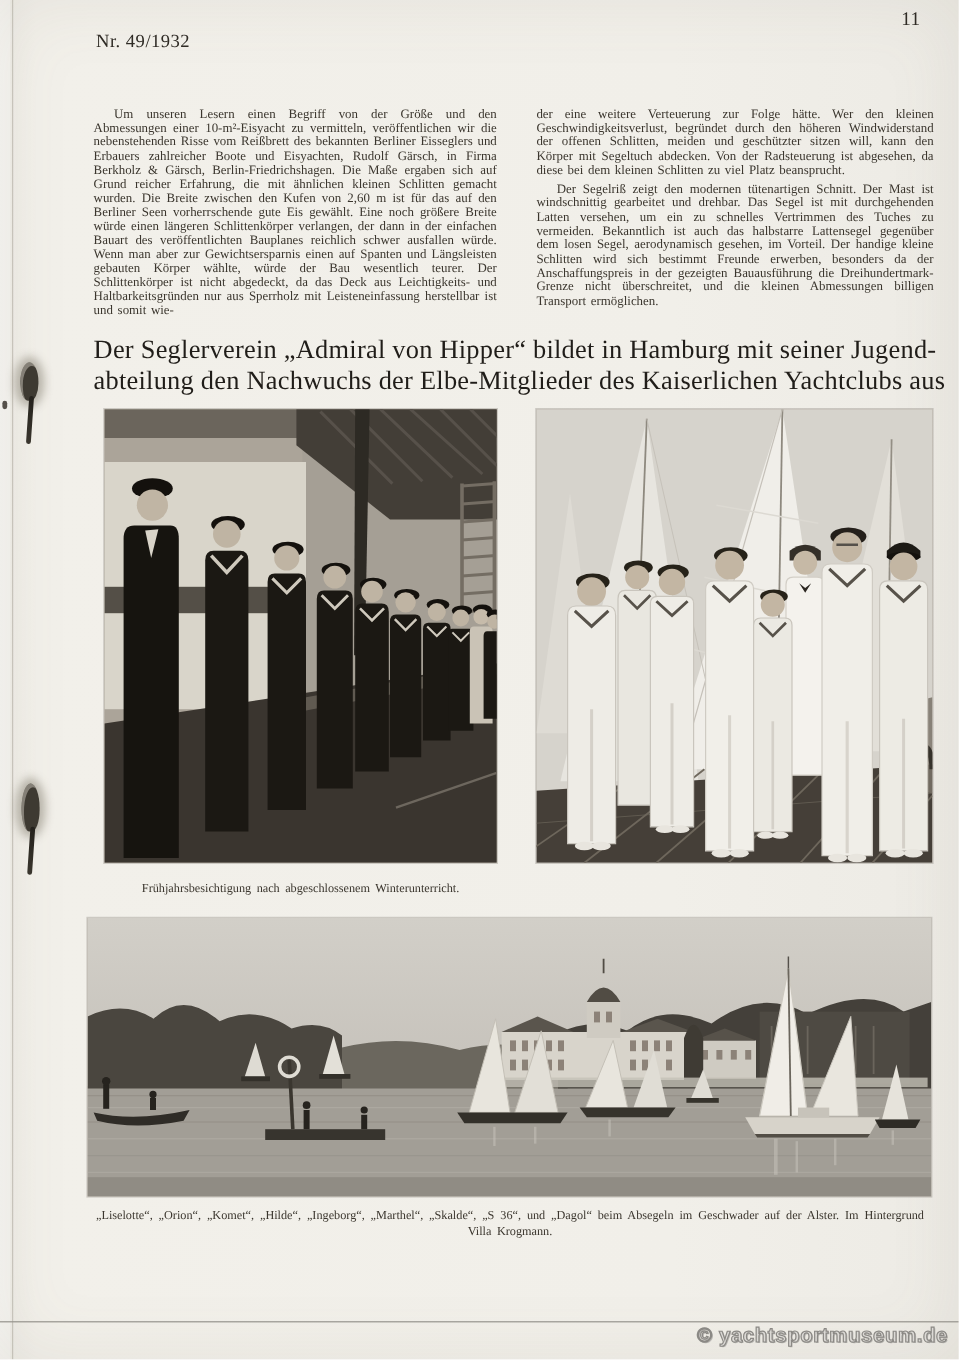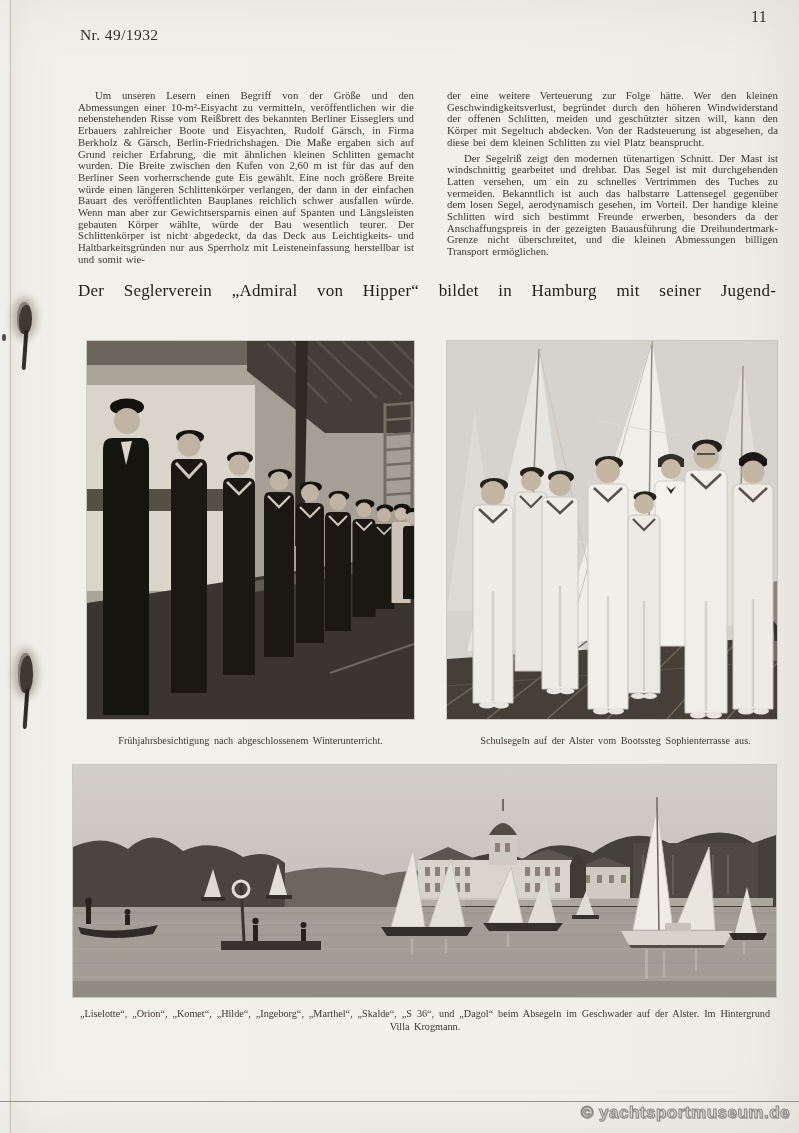--- a/index.html
+++ b/index.html
@@ -19,21 +19,21 @@
     position:absolute;top:58px;width:336px;font-size:10.75px;line-height:11.7px;
     text-align:justify;word-spacing:1.2px;color:#3b362e;margin-top:32px;
   }
   .col p{margin:0;}
   .col p.indent{text-indent:17px;}
   .col p + p{margin-top:4px;}
   .col-left{left:78px;}
   .col-right{left:447px;width:331px;}
   .headline{position:absolute;left:78px;top:278px;width:698px;color:#201d19;}
   .headline .hl-line{
-    font-size:17px;line-height:25.5px;white-space:nowrap;
+    font-size:22px;line-height:25.5px;white-space:nowrap;
     text-align:justify;text-align-last:justify;letter-spacing:0.2px;
   }
   .photo{position:absolute;background:#b6b0a6;box-shadow:0 0 0 1px rgba(90,85,75,0.25);}
   .photo svg{display:block;width:100%;height:100%;}
   .photo-left{left:87px;top:341px;width:327px;height:378px;}
   .photo-right{left:447px;top:341px;width:330px;height:378px;}
   .photo-bottom{left:73px;top:765px;width:703px;height:232px;}
   .caption{
     position:absolute;font-size:10.2px;line-height:12.5px;color:#3b362e;
     text-align:center;word-spacing:2px;
@@ -84,20 +84,21 @@
   <div class="col col-left">
     <p class="indent">Um unseren Lesern einen Begriff von der Größe und den Abmessungen einer 10-m²-Eisyacht zu vermitteln, veröffentlichen wir die nebenstehenden Risse vom Reißbrett des bekannten Berliner Eisseglers und Erbauers zahlreicher Boote und Eisyachten, Rudolf Gärsch, in Firma Berkholz &amp; Gärsch, Berlin-Friedrichshagen. Die Maße ergaben sich auf Grund reicher Erfahrung, die mit ähnlichen kleinen Schlitten gemacht wurden. Die Breite zwischen den Kufen von 2,60 m ist für das auf den Berliner Seen vorherrschende gute Eis gewählt. Eine noch größere Breite würde einen längeren Schlittenkörper verlangen, der dann in der einfachen Bauart des veröffentlichten Bauplanes reichlich schwer ausfallen würde. Wenn man aber zur Gewichtsersparnis einen auf Spanten und Längsleisten gebauten Körper wählte, würde der Bau wesentlich teurer. Der Schlittenkörper ist nicht abgedeckt, da das Deck aus Leichtigkeits- und Haltbarkeitsgründen nur aus Sperrholz mit Leisteneinfassung herstellbar ist und somit wie-</p>
   </div>
   <div class="col col-right">
     <p>der eine weitere Verteuerung zur Folge hätte. Wer den kleinen Geschwindigkeitsverlust, begründet durch den höheren Windwiderstand der offenen Schlitten, meiden und geschützter sitzen will, kann den Körper mit Segeltuch abdecken. Von der Radsteuerung ist abgesehen, da diese bei dem kleinen Schlitten zu viel Platz beansprucht.</p>
     <p class="indent">Der Segelriß zeigt den modernen tütenartigen Schnitt. Der Mast ist windschnittig gearbeitet und drehbar. Das Segel ist mit durchgehenden Latten versehen, um ein zu schnelles Vertrimmen des Tuches zu vermeiden. Bekanntlich ist auch das halbstarre Lattensegel gegenüber dem losen Segel, aerodynamisch gesehen, im Vorteil. Der handige kleine Schlitten wird sich bestimmt Freunde erwerben, besonders da der Anschaffungspreis in der gezeigten Bauausführung die Dreihundertmark-Grenze nicht überschreitet, und die kleinen Abmessungen billigen Transport ermöglichen.</p>
   </div>
 
   <div class="headline">
     <div class="hl-line">Der Seglerverein „Admiral von Hipper“ bildet in Hamburg mit seiner Jugend-</div>
+    <div class="hl-line">abteilung den Nachwuchs der Elbe-Mitglieder des Kaiserlichen Yachtclubs aus</div>
   </div>
 
   <div class="photo photo-left">
     <svg viewBox="0 0 327 378" preserveAspectRatio="none">
       <rect width="327" height="378" fill="#aba499"></rect>
       <rect x="0" y="0" width="327" height="24" fill="#6b655c"></rect>
       <rect x="165" y="20" width="162" height="222" fill="#a59f95"></rect>
       <rect x="0" y="44" width="168" height="206" fill="#d9d5ca"></rect>
       <rect x="0" y="148" width="168" height="22" fill="#544f47"></rect>
       <g>
@@ -284,21 +285,20 @@
            <path d="M292,147 L306,160 L320,147" stroke="#57524a" stroke-width="2.5" fill="none"></path>
            <line x1="306" y1="258" x2="306" y2="366" stroke="#d4d0c8" stroke-width="2.5"></line>
            <ellipse cx="299" cy="370" rx="8" ry="3.5" fill="#e8e5de"></ellipse>
             <ellipse cx="314" cy="370" rx="8" ry="3.5" fill="#e8e5de"></ellipse>
           </g>
       </g>
     </svg>
   </div>
 
   <div class="caption cap-left">Frühjahrsbesichtigung nach abgeschlossenem Winterunterricht.</div>
-  <div class="caption cap-right">Schulsegeln auf der Alster vom Bootssteg Sophienterrasse aus.</div>
 
   <div class="photo photo-bottom">
     <svg viewBox="0 0 703 232" preserveAspectRatio="none">
       <defs>
         <linearGradient id="skyg" x1="0" y1="0" x2="0" y2="1">
           <stop offset="0" stop-color="#d2cfc8"></stop>
             <stop offset="1" stop-color="#c5c1ba"></stop>
         </linearGradient>
       </defs>
       <rect width="703" height="140" fill="url(#skyg)"></rect>

